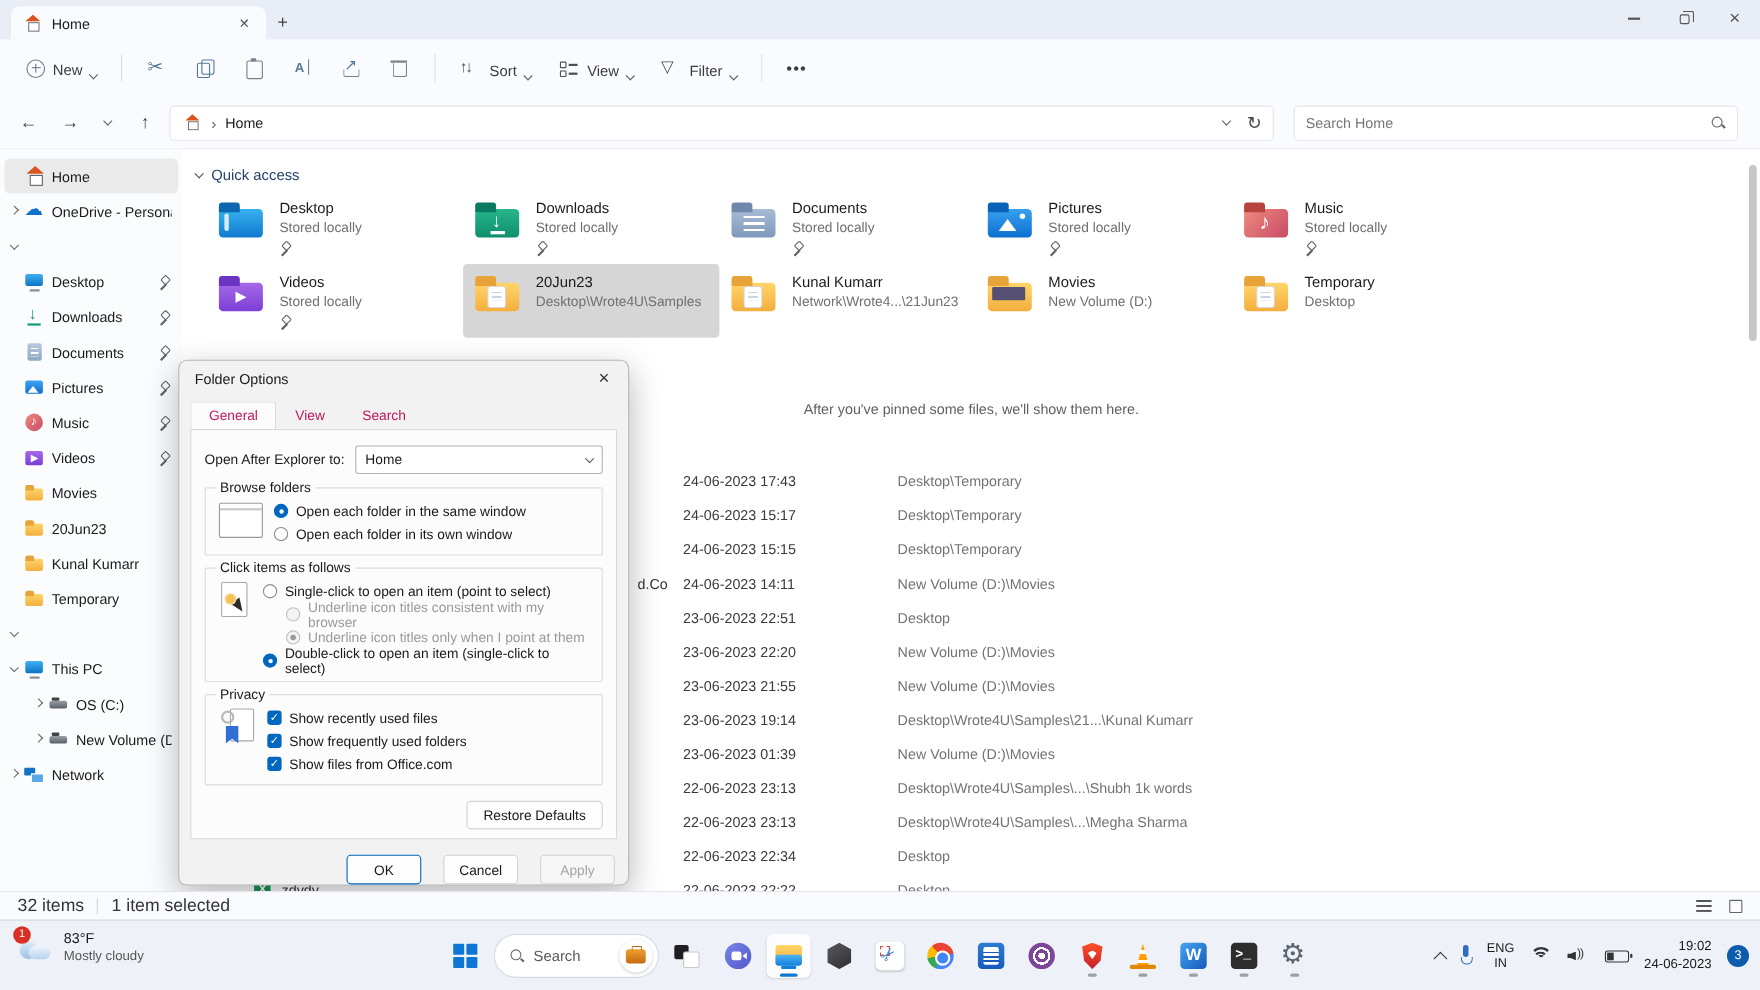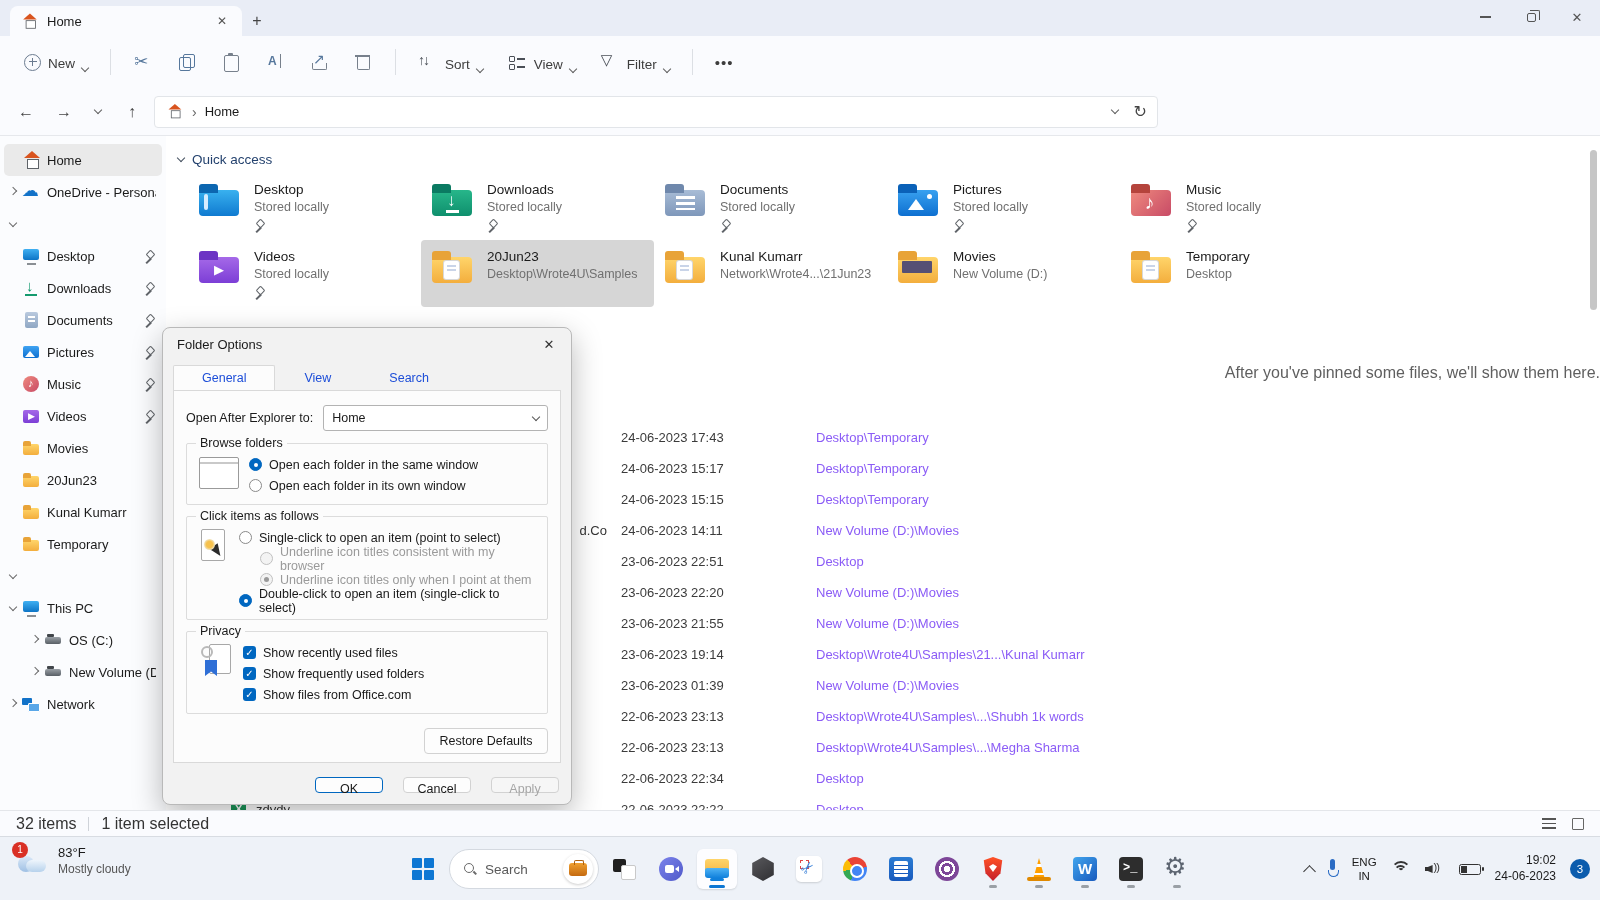--- a/index.html
+++ b/index.html
@@ -136,27 +136,27 @@
   [data-icon="music-folder-icon"]::after{background:#b5443c}
   [data-icon="music-folder-icon"] i::before{content:"♪";position:absolute;left:15px;top:11px;font-size:19px;color:#fff}
   [data-icon="videos-folder-icon"]::before{background:linear-gradient(180deg,#a569e8,#7c3ed6)}
   [data-icon="videos-folder-icon"]::after{background:#6c34c4}
   [data-icon="videos-folder-icon"] i::before{content:"▶";position:absolute;left:16px;top:14px;font-size:13px;color:#fff}
   [data-icon="media-folder-icon"] i{position:absolute;left:5px;top:13px;width:30px;height:12px;background:#565074;border-radius:1px}
   [data-icon="doc-folder-icon"] i{position:absolute;left:13px;top:13px;width:15px;height:18px;background:#fff;border-radius:2px;box-shadow:0 0 0 1px #d8d8d8}
   [data-icon="doc-folder-icon"] i::before{content:"";position:absolute;left:3px;top:4px;width:9px;height:8px;background:repeating-linear-gradient(#c9d4e8 0 1.6px,transparent 1.6px 4px)}
 
   
-  .hint{position:absolute;left:0;right:0;top:228px;text-align:right;color:#5f5f5f;font-size:16px}
+  .hint{position:absolute;left:0;right:0;top:228px;text-align:center;color:#5f5f5f;font-size:13px}
   .recent{position:absolute;left:0;right:36px;top:286px}
   .frow{display:grid;grid-template-columns:455px 195px 1fr;height:31px;align-items:center}
   .frow .fname{padding-left:64px;color:#333;white-space:nowrap;overflow:hidden;display:flex;align-items:center;gap:8px}
   .frow .fname[data-align="right"]{justify-content:flex-end;padding-right:14px}
   .frow .fdate{color:#3b3b3b}
-  .frow .fpath{color:#8b5cf6}
+  .frow .fpath{color:#737373}
   .file-ic{display:none;width:18px;height:18px;position:relative}
   .file-ic[data-icon]{display:inline-block}
   [data-icon="excel-file-icon"]::before{content:"";position:absolute;left:1px;top:1px;width:15px;height:16px;border-radius:2px;background:linear-gradient(#21a366,#107c41)}
   [data-icon="excel-file-icon"]::after{content:"X";position:absolute;left:5px;top:2px;font-size:11px;font-weight:bold;color:#fff}
 
   
   .vscroll{position:absolute;right:2px;top:10px;bottom:4px;width:9px}
   .vthumb{position:absolute;left:1px;top:4px;width:7px;height:160px;border-radius:4px;background:#c6c6c6}
 
   
@@ -165,21 +165,21 @@
   .statusbar .sdiv2{width:1px;height:14px;background:#cfd3d9}
   .sb-icons{margin-left:auto;display:flex;gap:16px;align-items:center}
   .sb-lines{width:14px;height:11px;background:repeating-linear-gradient(#555 0 1.8px,transparent 1.8px 4.5px)}
   .sb-box{width:12px;height:12px;border:1.6px solid #666;border-radius:1px}
 
   
   .dialog{position:absolute;left:162px;top:327px;width:410px;height:478px;background:#f2f2f2;border:1px solid #b9b9b9;border-radius:8px;box-shadow:0 10px 30px rgba(0,0,0,.28);z-index:20;font-size:12.5px}
   .dlg-title{height:32px;display:flex;align-items:center;padding-left:14px;color:#1a1a1a;font-size:13px}
   .dlg-close{margin-left:auto;width:44px;height:32px;display:flex;align-items:center;justify-content:center;color:#333;font-size:13px;border-top-right-radius:8px}
   .dlg-tabs{display:flex;padding:4px 0 0 10px}
-  .dlg-tab{padding:5px 28px;color:#1d4ed8;border:1px solid transparent;position:relative;top:1px}
+  .dlg-tab{padding:5px 16px;color:#be185d;border:1px solid transparent;position:relative;top:1px}
   .dlg-tab[data-active="true"]{background:#fcfcfc;border-color:#d9d9d9;border-bottom-color:#fcfcfc;border-radius:2px 2px 0 0}
   .dlg-page{margin:0 10px;background:#fcfcfc;border:1px solid #d9d9d9;padding:14px 12px 10px;height:373px;position:relative}
   .row-opento{display:flex;align-items:center;gap:10px;margin-bottom:12px}
   .opento-label{color:#1a1a1a}
   .dd{flex:1;height:26px;background:#fff;border:1px solid #b3b3b3;border-radius:3px;display:flex;align-items:center;padding:0 8px;color:#1a1a1a}
   .dd .chev{margin-left:auto;border-color:#555}
   .group{position:relative;border:1px solid #dcdcdc;border-radius:2px;padding:10px 10px 8px 12px;margin-bottom:11px}
   .group-title{position:absolute;top:-8px;left:9px;background:#fcfcfc;padding:0 4px;color:#1a1a1a}
   .group-body{display:flex;gap:10px}
   .opt-col{flex:1}
@@ -194,21 +194,21 @@
   .optrow[data-disabled="true"] .optlbl{color:#9a9a9a}
   .optlbl{color:#1a1a1a}
   .check{width:13px;height:13px;border-radius:3px;background:#0067c0;color:#fff;font-size:10px;line-height:13px;text-align:center;flex:none}
   .clearrow{display:flex;align-items:center;margin-top:8px;padding-left:47px}
   .clearlbl{color:#1a1a1a}
   .btn{background:#fdfdfd;border:1px solid #d2d2d2;border-radius:4px;color:#1a1a1a;font-size:12.5px;font-family:inherit;text-align:center}
   .btn-clear{margin-left:auto;width:68px;height:24px;line-height:22px;margin-right:2px}
   .restore-row{display:flex;justify-content:flex-end;margin-top:14px}
   .btn-restore{width:124px;height:26px;line-height:24px}
   .dlg-buttons{display:flex;justify-content:flex-end;gap:20px;padding:14px 12px 0}
-  .btn-dlg{width:68px;height:16px;line-height:22px}
+  .btn-dlg{width:68px;height:27px;line-height:22px}
   .btn-ok{border:1.5px solid #0067c0}
   .btn-apply{color:#a6a6a6;background:#f6f6f6}
   
   .dlg-browse-ic{width:40px;height:32px;border:1.5px solid #9a9a9a;background:#fff;border-radius:2px;position:relative;flex:none;margin-top:3px}
   .dlg-browse-ic::before{content:"";position:absolute;left:0;right:0;top:4px;height:1.5px;background:#c9c9c9}
   .dlg-click-ic{width:30px;height:36px;position:relative;flex:none;margin-top:2px}
   .dlg-click-ic::before{content:"";position:absolute;left:2px;top:0;width:22px;height:30px;background:#fff;border:1px solid #a8a8a8;border-radius:2px}
   .dlg-click-ic::after{content:"";position:absolute;left:5px;top:10px;width:11px;height:11px;border-radius:50%;background:radial-gradient(circle,#f6c14d 0 40%,#f0e4c0 70%)}
   .dlg-click-ic i{position:absolute;left:13px;top:16px;border-left:5px solid transparent;border-right:5px solid transparent;border-top:12px solid #2b2b2b;transform:rotate(-35deg)}
   .dlg-priv-ic{width:34px;height:34px;position:relative;flex:none;margin-top:2px}
@@ -362,20 +362,24 @@
   <div class="navbtn">↑</div>
   <div class="crumbbox">
     <span class="sic" data-icon="home-icon" style="transform:scale(.8)"></span>
     <span class="crumb-sep">›</span>
     <span class="crumb-label">Home</span>
     <span class="crumb-right">
       <span class="chev"></span>
       <span class="refresh">↻</span>
     </span>
   </div>
+  <div class="searchbox">
+    <input type="text" placeholder="Search Home" style="">
+    <span class="mag"></span>
+  </div>
 </div>
 
 <div class="bodywrap">
 
   <div class="sidebar">
 
       <div class="srow" data-chev="none" data-selected="true" data-indent="0" data-pinned="false">
         <span class="chev"></span>
         <span class="sic" data-icon="home-icon"></span>
         <span class="lbl">Home</span>

